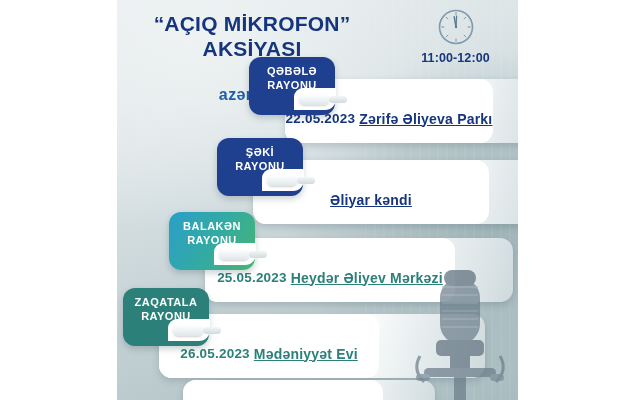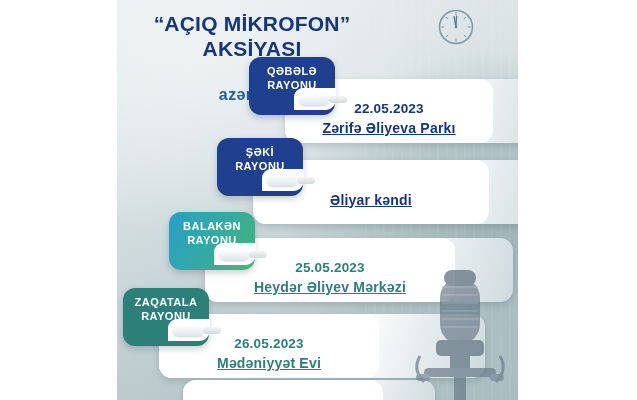--- a/index.html
+++ b/index.html
@@ -35,21 +35,21 @@
   .timetext{margin-top:5px;color:#15357e;font-weight:bold;font-size:12.5px;letter-spacing:.1px;}
 
   
   .row{position:absolute;height:84px;}
 
   .card{position:absolute;left:0;top:0;height:64px;border-radius:13px;
     box-shadow:0 3px 7px rgba(60,80,90,.22);}
   .card .ghost{position:absolute;inset:0;border-radius:13px;
     background:linear-gradient(105deg,#ffffff 0%,#ffffff 58%,#e7edef 78%,#cfdadd 100%);}
   .card .face{position:absolute;left:0;top:0;bottom:0;border-radius:13px;background:#ffffff;}
-  .card .txt{position:absolute;left:0;top:15px;bottom:0;display:flex;flex-direction:column;
+  .card .txt{position:absolute;left:0;top:15px;bottom:0;display:flex;flex-direction:row;
     align-items:center;justify-content:center;gap:4px;}
   .card .date{font-size:13.5px;font-weight:bold;letter-spacing:.2px;}
   .card .place{font-size:14px;font-weight:bold;letter-spacing:.2px;text-decoration:underline;}
 
   .tag{position:absolute;width:86px;height:58px;border-radius:12px;
     box-shadow:0 3px 6px rgba(50,70,80,.25);}
   .tag .lab{position:absolute;left:0;top:8px;width:86px;text-align:center;color:#fff;
     font-size:11px;font-weight:bold;letter-spacing:.5px;line-height:1.25;}
   
   .notch{position:absolute;right:-1px;bottom:5px;width:42px;height:22px;
@@ -92,20 +92,21 @@
           <line x1="31" y1="19" x2="33.5" y2="19"></line>
         <line x1="9.2" y1="9.2" x2="10.9" y2="10.9"></line>
           <line x1="27.1" y1="27.1" x2="28.8" y2="28.8"></line>
         <line x1="28.8" y1="9.2" x2="27.1" y2="10.9"></line>
           <line x1="10.9" y1="27.1" x2="9.2" y2="28.8"></line>
       </g>
       <line x1="19" y1="19" x2="17.2" y2="8.8" stroke="#5f7b92" stroke-width="1.5" stroke-linecap="round"></line>
       <line x1="19" y1="19" x2="19.6" y2="8.2" stroke="#5f7b92" stroke-width="1.3" stroke-linecap="round"></line>
       <circle cx="19" cy="19" r="1.2" fill="#5f7b92"></circle>
     </svg>
+    <div class="timetext">11:00-12:00</div>
   </div>
 
   <div class="row" style="left:132px;top:57px;width:270px;">
     <div class="card" style="left:36px;top:22px;width:266px;">
       <div class="ghost"></div>
       <div class="face" style="width:208px;"></div>
       <div class="txt" style="width:208px;">
         <div class="date" style="color:#15357e">22.05.2023</div>
         <div class="place" style="color:#15357e">Zərifə Əliyeva Parkı</div>
       </div>

